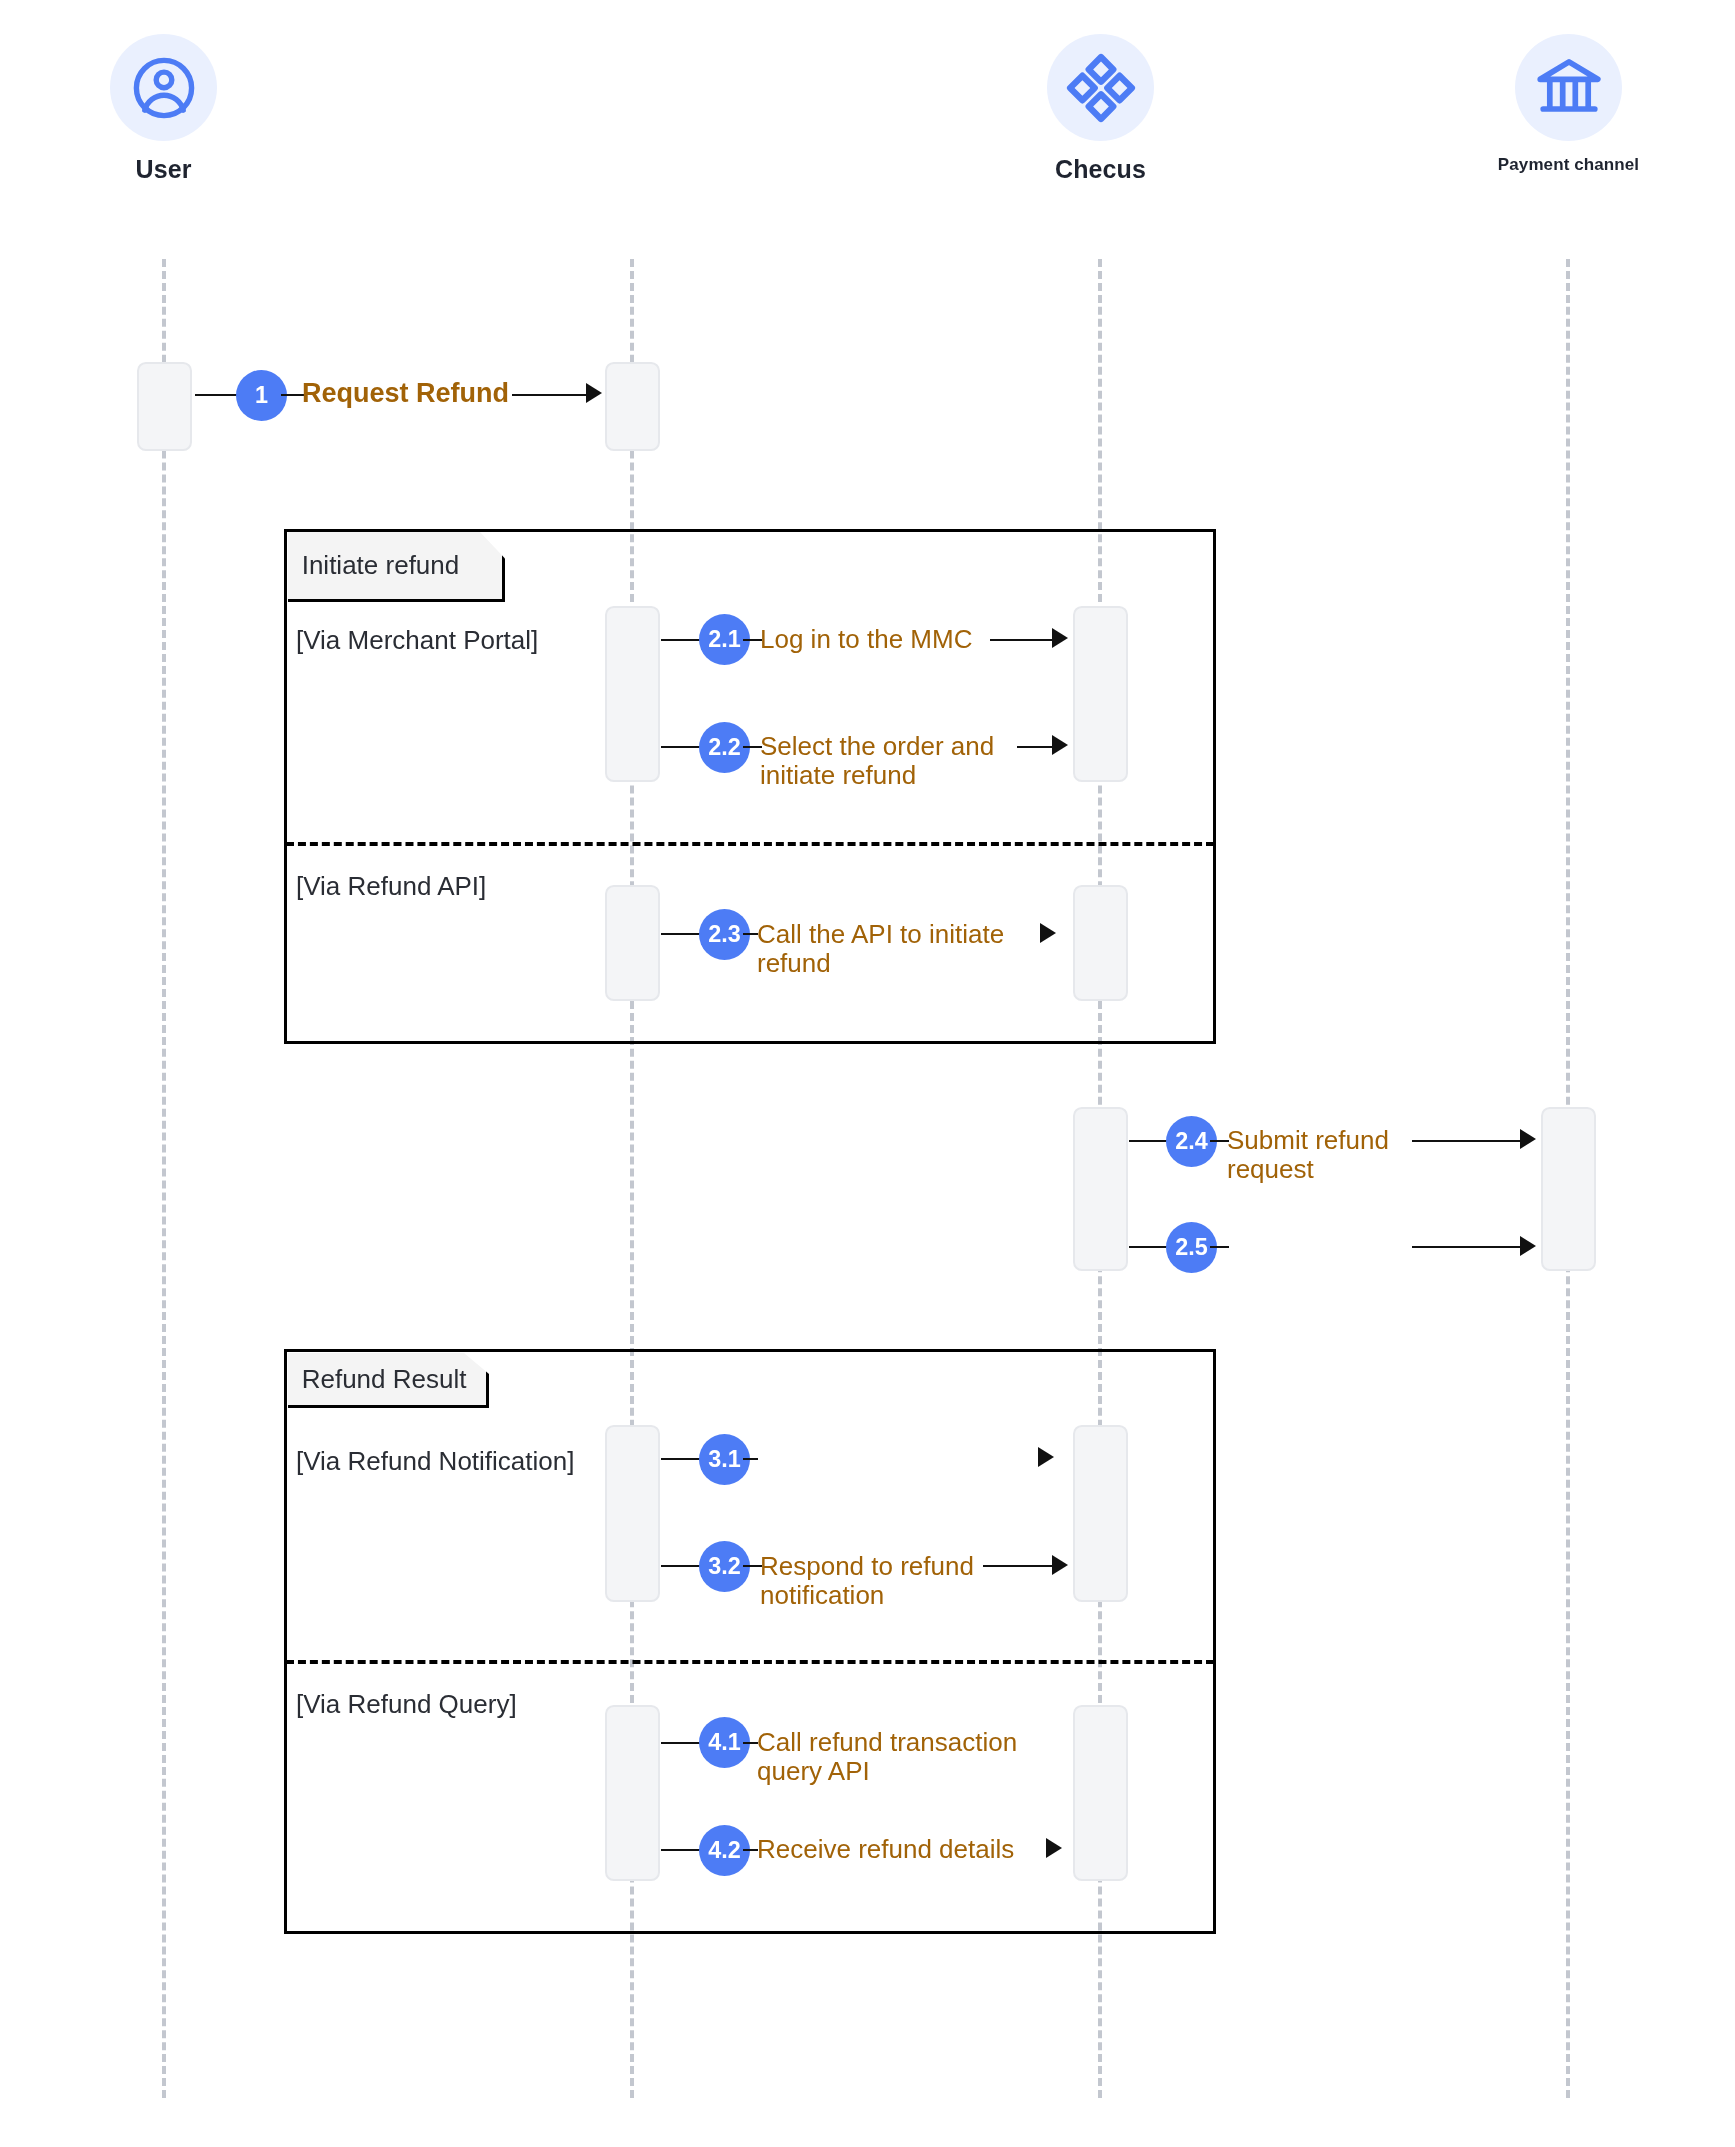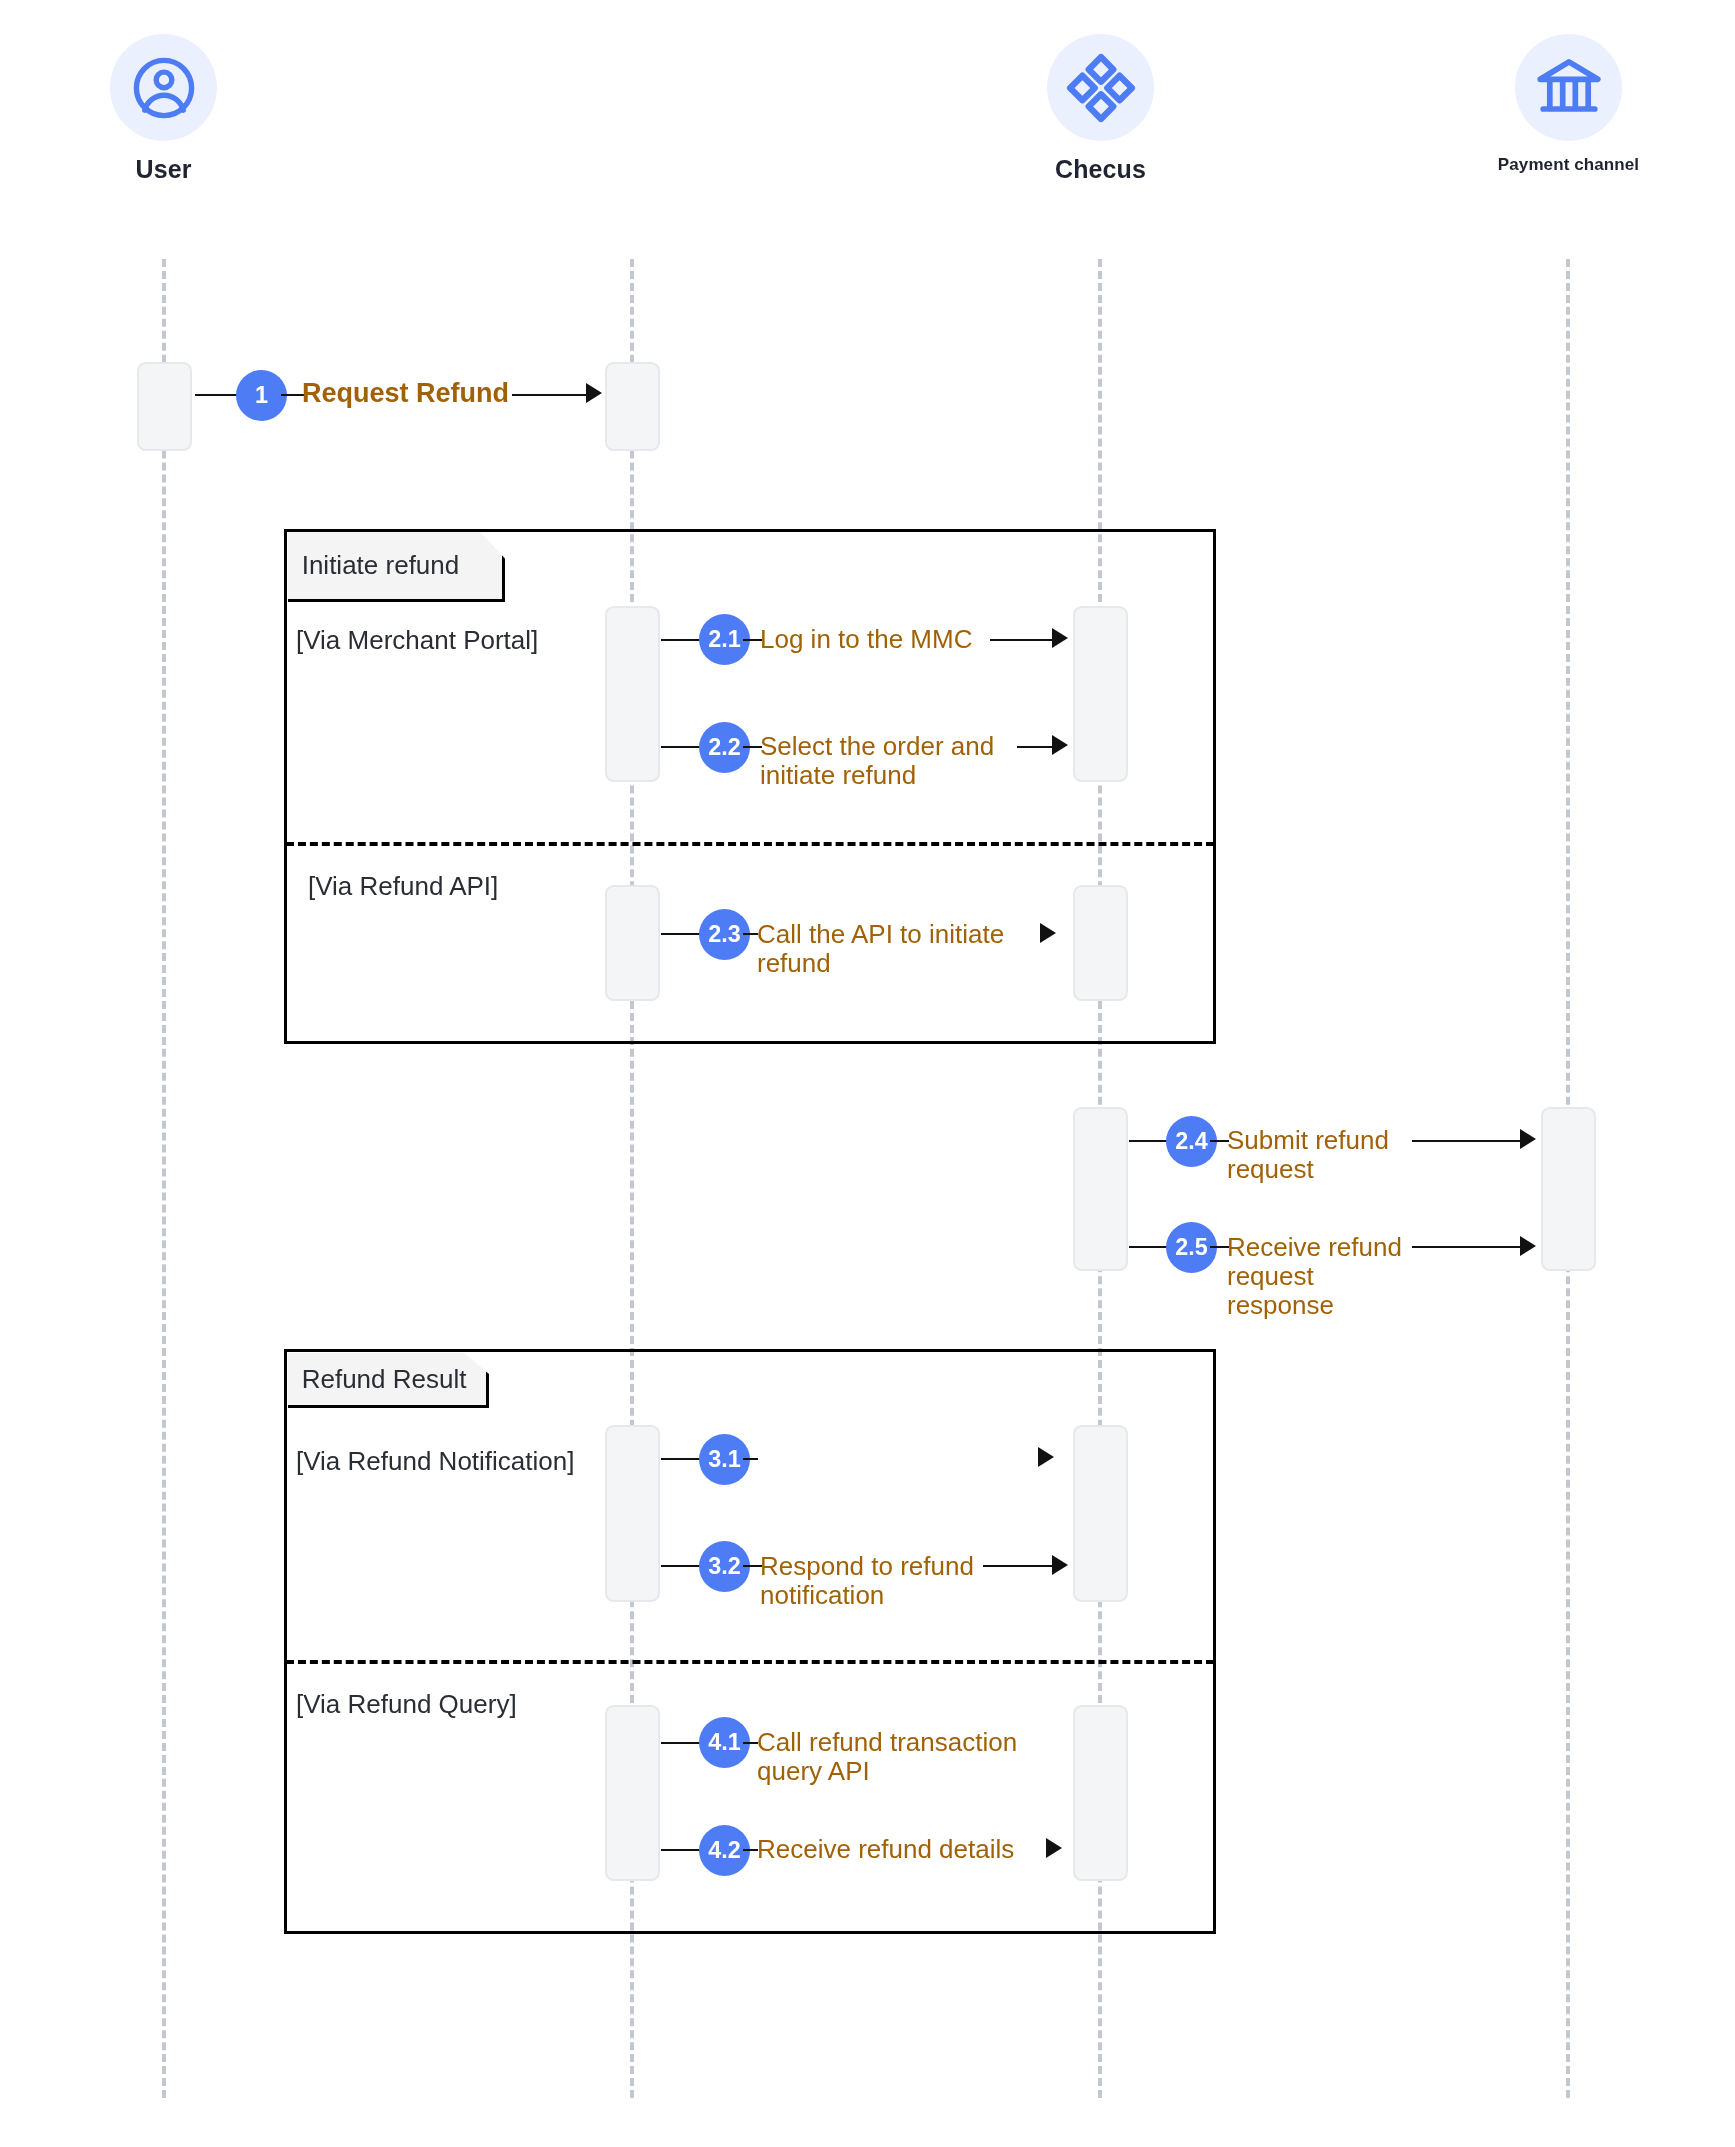--- a/index.html
+++ b/index.html
@@ -130,21 +130,21 @@
   <div class="msg-badge" style="left:236px;top:370px;width:51px;height:51px;">1</div>
   <div class="msg-line" style="left:281px;top:394px;width:23.4px;"></div>
   <div class="msg-text bold" style="left:302px;top:378px;width:244px;">Request Refund</div>
   <div class="msg-line" style="left:512px;top:394px;width:75px;"></div>
   <div class="msg-head" style="left:586px;top:383px;"></div>
 
   <div class="fragment" style="left:284px;top:529px;width:932px;height:515px;"></div>
   <div class="frag-tab" style="left:288px;top:532px;width:217px;height:70px;">Initiate refund</div>
   <div class="frag-guard" style="left:296px;top:625px;">[Via Merchant Portal]</div>
   <div class="frag-divider" style="left:286px;top:842px;width:928px;"></div>
-  <div class="frag-guard" style="left:296px;top:871px;margin-left:12px;">[Via Refund API]</div>
+  <div class="frag-guard" style="left:296px;top:871px;">[Via Refund API]</div>
 
   <div class="activation" style="left:605px;top:606px;height:176px;"></div>
   <div class="activation" style="left:1073px;top:606px;height:176px;"></div>
   <div class="activation" style="left:605px;top:885px;height:116px;"></div>
   <div class="activation" style="left:1073px;top:885px;height:116px;"></div>
 
   <div class="msg-line" style="left:661px;top:639px;width:51px;"></div>
   <div class="msg-badge" style="left:699px;top:614px;width:51px;height:51px;">2.1</div>
   <div class="msg-line" style="left:743px;top:639px;width:18.5px;"></div>
   <div class="msg-text" style="left:760px;top:625px;width:244px;">Log in to the MMC</div>
@@ -170,21 +170,20 @@
   <div class="msg-line" style="left:1129px;top:1140px;width:49px;"></div>
   <div class="msg-badge" style="left:1166px;top:1116px;width:51px;height:51px;">2.4</div>
   <div class="msg-line" style="left:1210px;top:1140px;width:18.5px;"></div>
   <div class="msg-text" style="left:1227px;top:1126px;width:195px;">Submit refund request</div>
   <div class="msg-line" style="left:1412px;top:1140px;width:109px;"></div>
   <div class="msg-head" style="left:1520px;top:1129px;"></div>
 
   <div class="msg-line" style="left:1129px;top:1246px;width:49px;"></div>
   <div class="msg-badge" style="left:1166px;top:1222px;width:51px;height:51px;">2.5</div>
   <div class="msg-line" style="left:1210px;top:1246px;width:18.5px;"></div>
-  <div class="msg-text" style="left:1227px;top:1233px;width:195px;">Receive refund request response</div>
   <div class="msg-line" style="left:1412px;top:1246px;width:109px;"></div>
   <div class="msg-head" style="left:1520px;top:1236px;"></div>
 
   <div class="fragment" style="left:284px;top:1349px;width:932px;height:585px;"></div>
   <div class="frag-tab" style="left:288px;top:1353px;width:201px;height:55px;">Refund Result</div>
   <div class="frag-guard" style="left:296px;top:1446px;">[Via Refund Notification]</div>
   <div class="frag-divider" style="left:286px;top:1660px;width:928px;"></div>
   <div class="frag-guard" style="left:296px;top:1689px;">[Via Refund Query]</div>
 
   <div class="activation" style="left:605px;top:1425px;height:177px;"></div>

